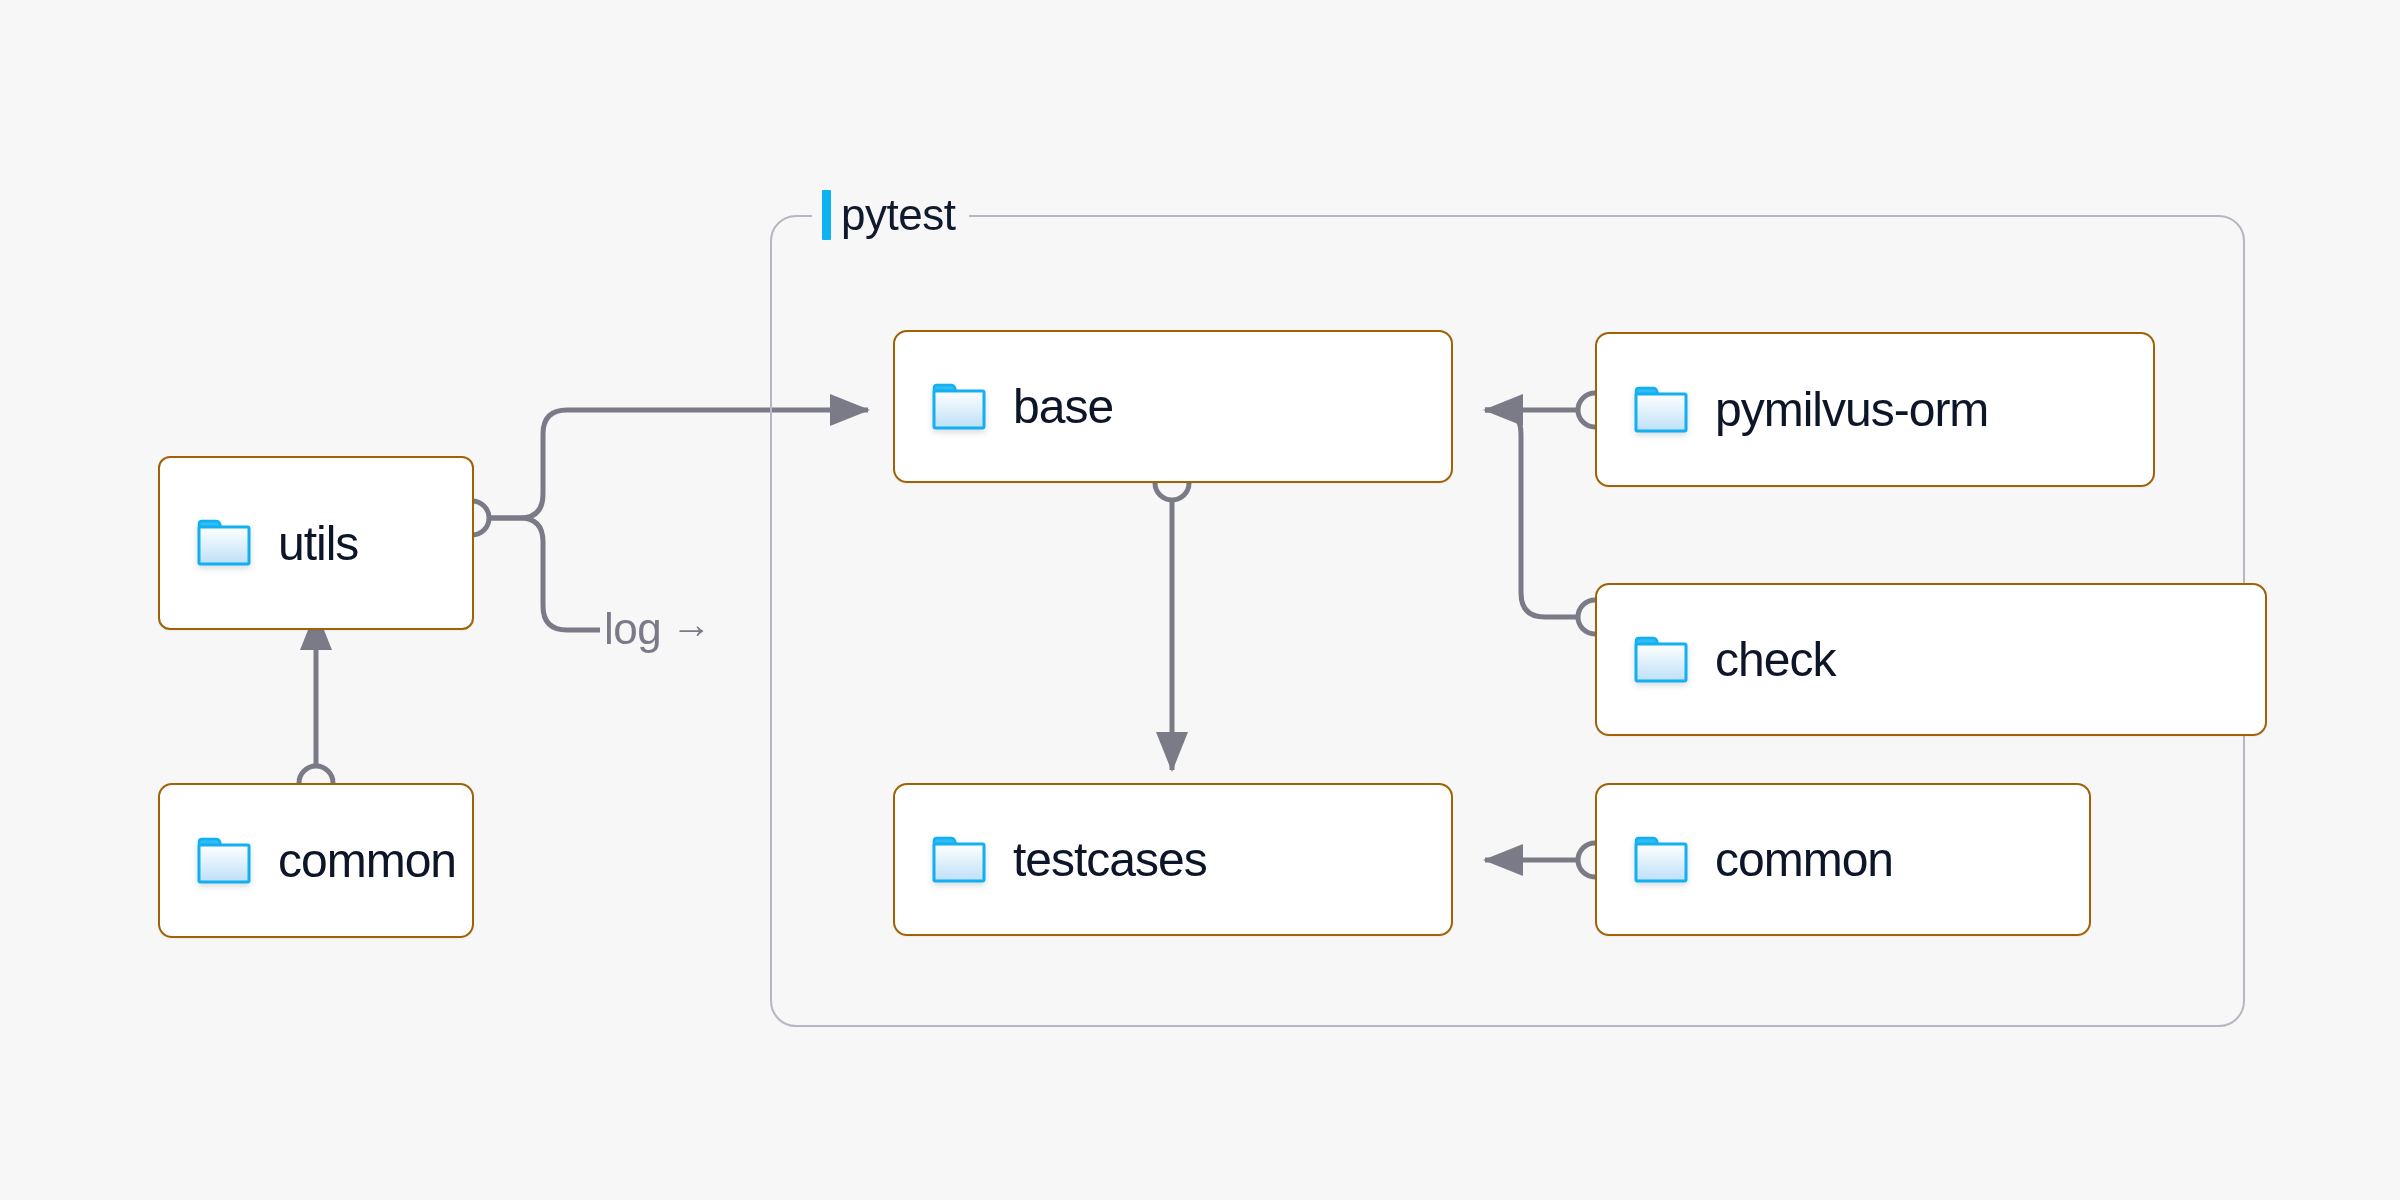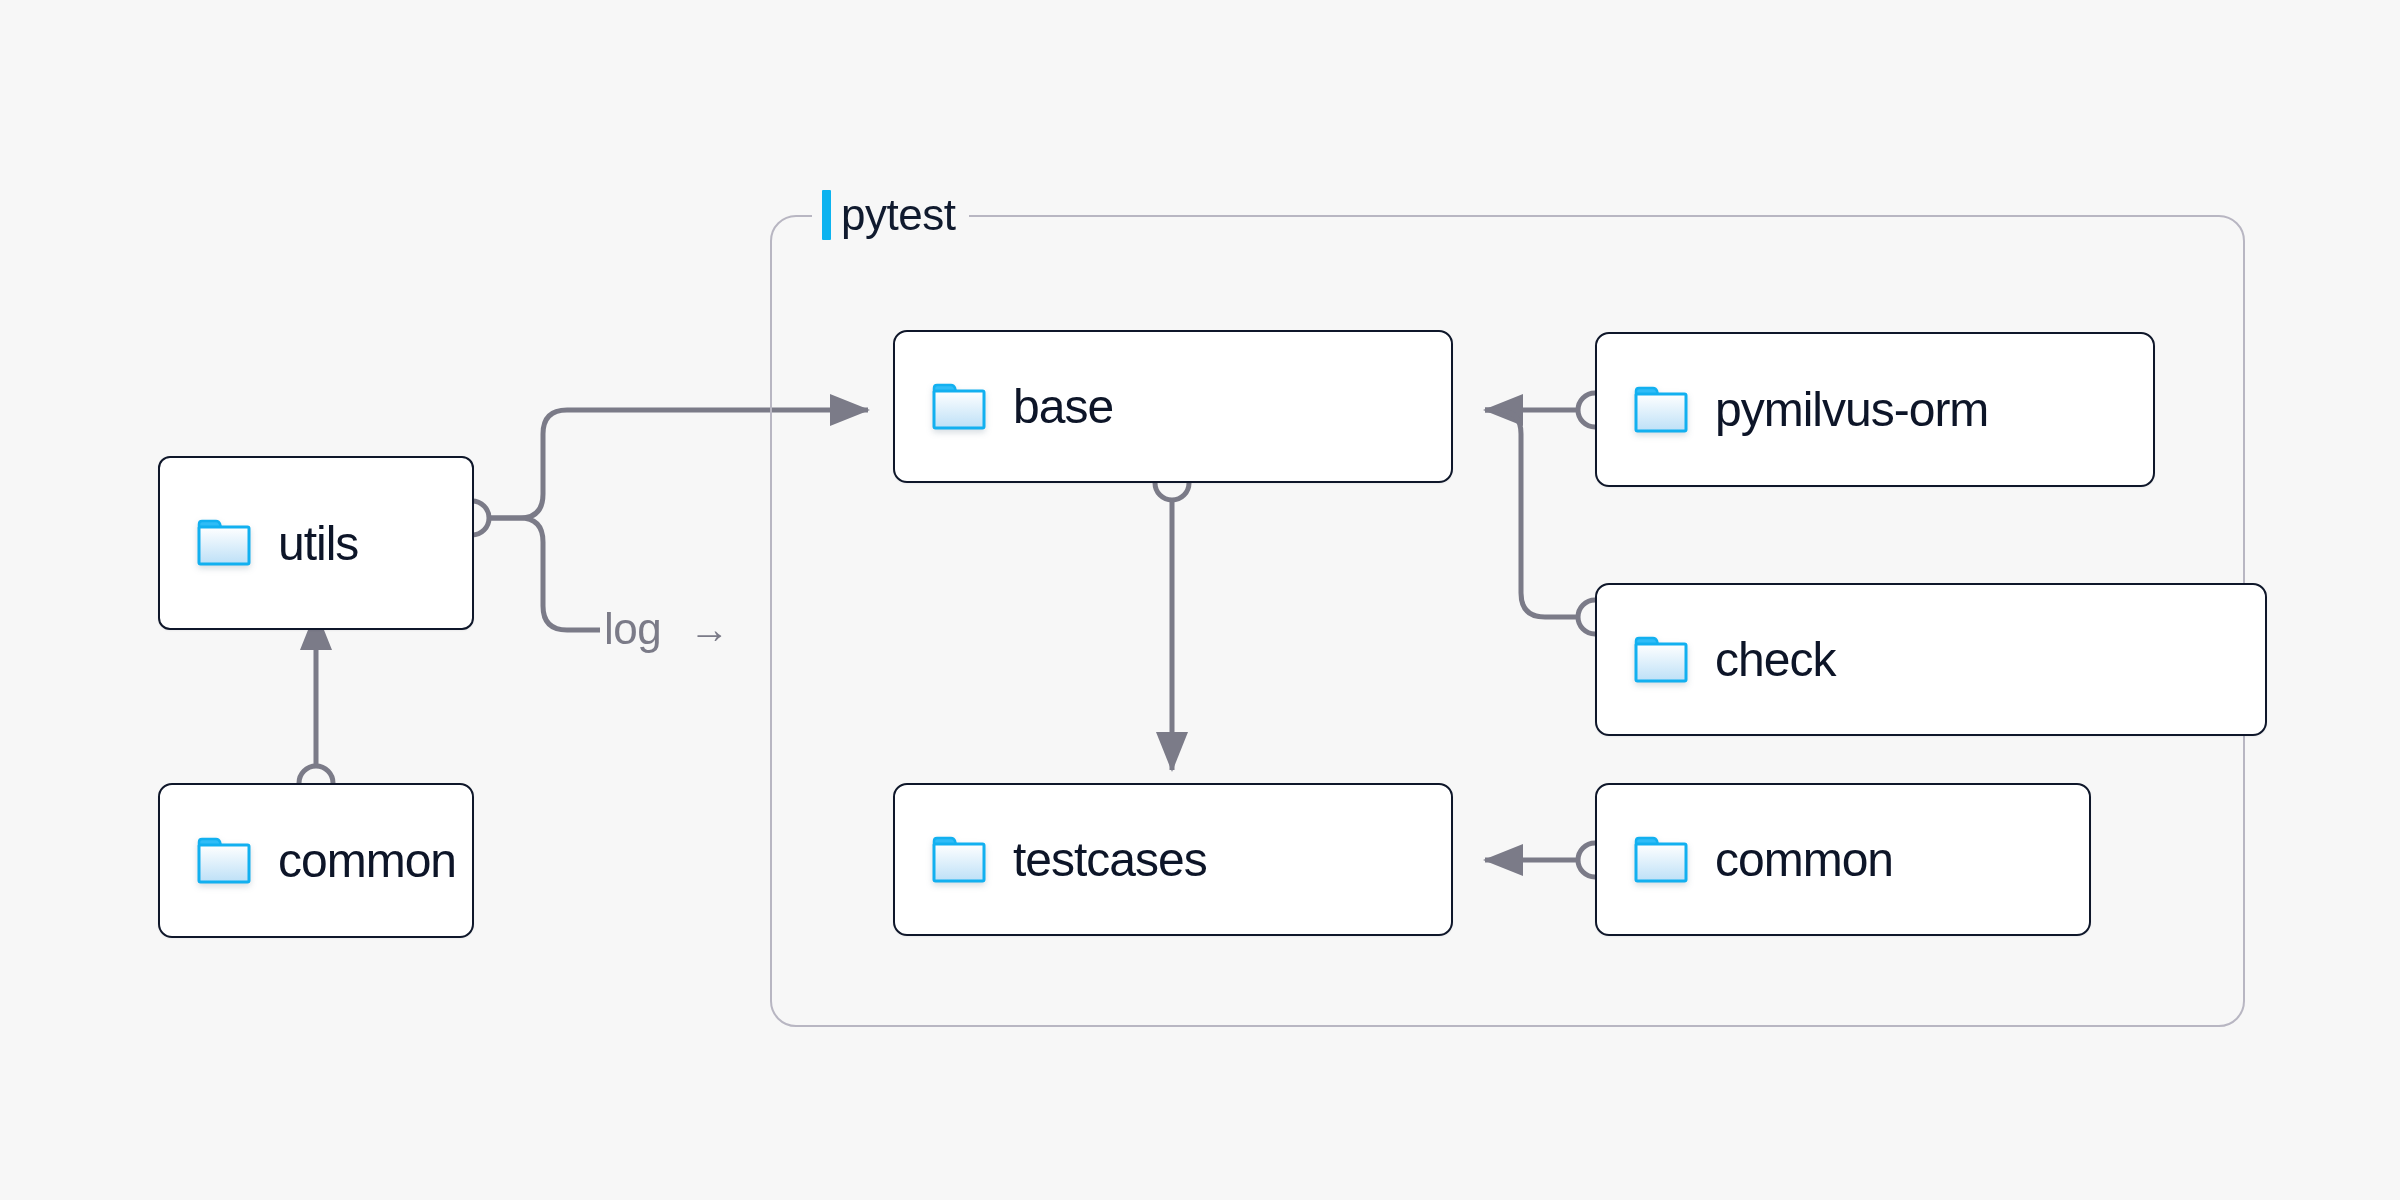--- a/index.html
+++ b/index.html
@@ -55,21 +55,21 @@
     font-size: 44px;
     color: #101a2e;
     letter-spacing: -0.5px;
   }
 
   
   .node {
     position: absolute;
     box-sizing: border-box;
     background: #ffffff;
-    border: 2px solid #0f172a;
+    border: 2px solid #a16207;
     border-radius: 14px;
     display: flex;
     align-items: center;
     padding-left: 36px;
     gap: 26px;
     box-shadow: 0 1px 2px rgba(20,20,40,0.05);
   }
   .node-label {
     font-size: 48px;
     color: #0d1528;
@@ -81,22 +81,21 @@
     width: 56px;
     height: 48px;
     position: relative;
     filter: drop-shadow(0 3px 3px rgba(30,60,90,0.18));
   }
 
   
   .edge-label {
     position: absolute;
     display: flex;
-    align-items: center;
-    gap: 28px;
+    gap: 10px;
     font-size: 44px;
     color: #7b7b88;
     letter-spacing: -0.5px;
     white-space: nowrap;
   }
   .edge-arrow-glyph {
     font-size: 40px;
     color: #7b7b88;
     line-height: 1;
   }

